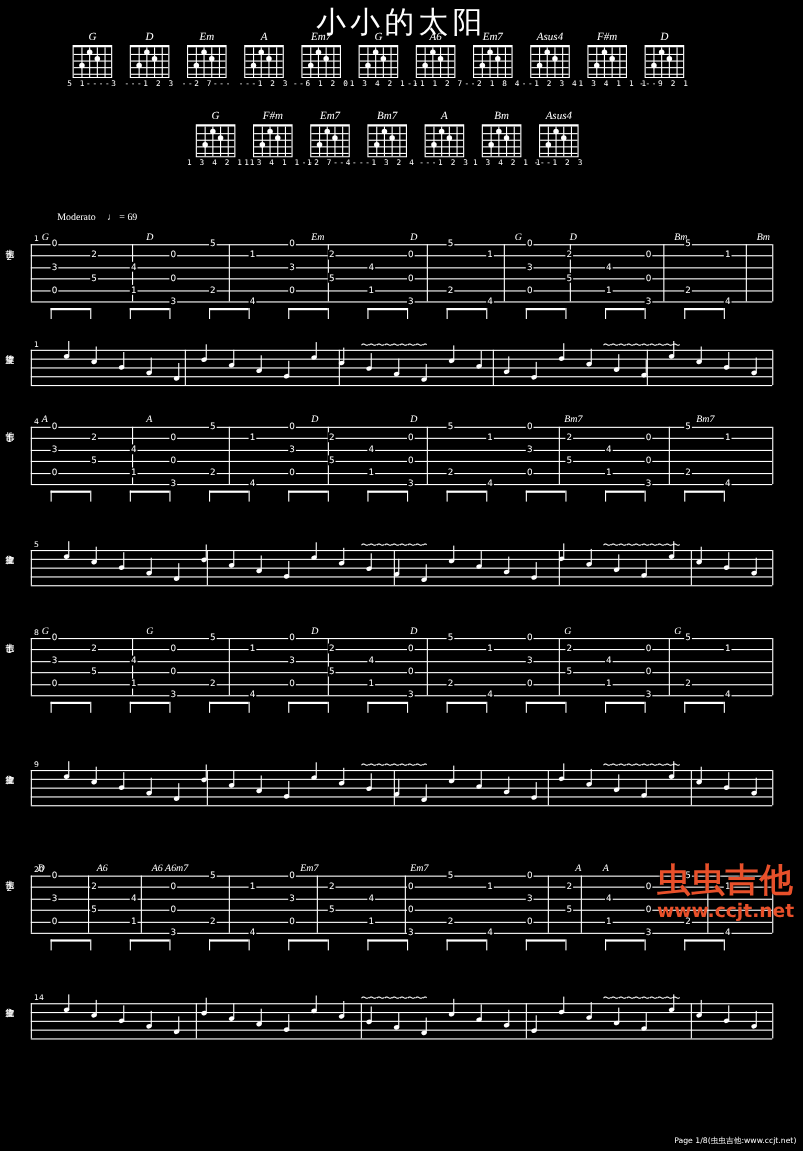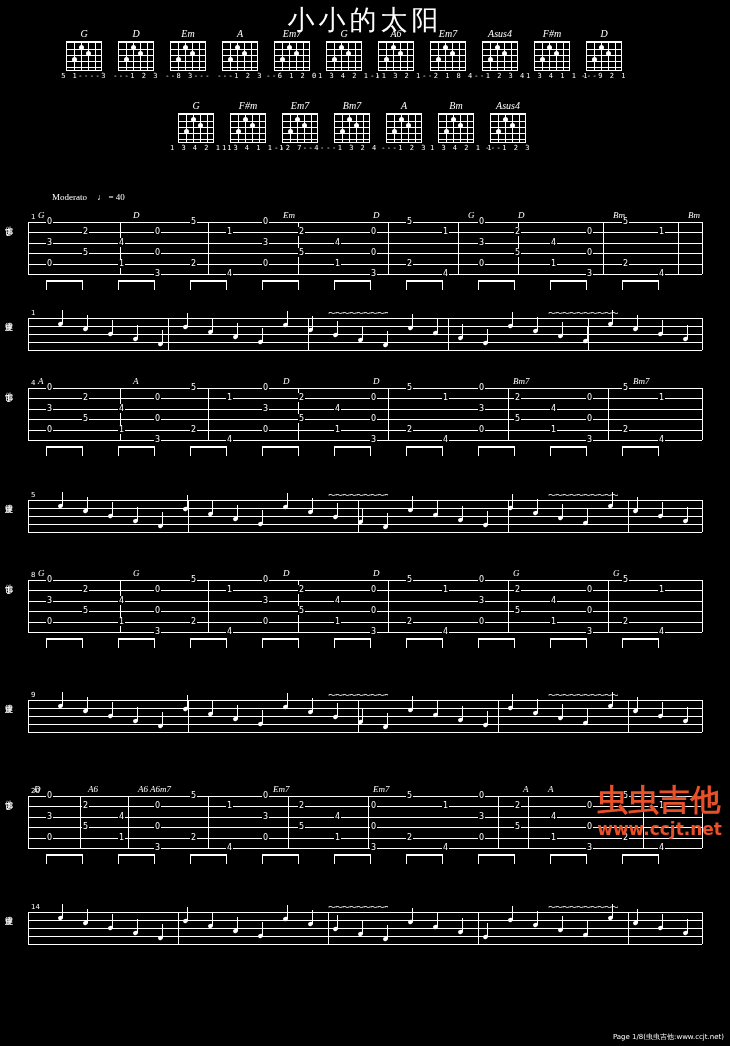--- a/index.html
+++ b/index.html
@@ -105,21 +105,21 @@
           <div class="v" style="left: 21.1px;"></div>
           <div class="v" style="left: 28.3px;"></div>
           <div class="h" style="top: 6px;"></div>
           <div class="h" style="top: 12px;"></div>
           <div class="h" style="top: 18px;"></div>
           <div class="h" style="top: 24px;"></div>
           <div class="dot" style="left: 11.9px; top: 2px;"></div>
           <div class="dot" style="left: 19.1px; top: 8px;"></div>
           <div class="dot" style="left: 4.7px; top: 14px;"></div>
         </div>
-        <div class="fingering">--8 3---</div>
+        <div class="fingering">--2 7---</div>
       </div>
       <div class="chordbox">
         <div class="chordname">A</div>
         <div class="grid">
           <div class="v" style="left: 6.7px;"></div>
           <div class="v" style="left: 13.9px;"></div>
           <div class="v" style="left: 21.1px;"></div>
           <div class="v" style="left: 28.3px;"></div>
           <div class="h" style="top: 6px;"></div>
           <div class="h" style="top: 12px;"></div>
@@ -173,21 +173,21 @@
           <div class="v" style="left: 21.1px;"></div>
           <div class="v" style="left: 28.3px;"></div>
           <div class="h" style="top: 6px;"></div>
           <div class="h" style="top: 12px;"></div>
           <div class="h" style="top: 18px;"></div>
           <div class="h" style="top: 24px;"></div>
           <div class="dot" style="left: 11.9px; top: 2px;"></div>
           <div class="dot" style="left: 19.1px; top: 8px;"></div>
           <div class="dot" style="left: 4.7px; top: 14px;"></div>
         </div>
-        <div class="fingering">--1 3 2 1</div>
+        <div class="fingering">--1 1 2 7</div>
       </div>
       <div class="chordbox">
         <div class="chordname">Em7</div>
         <div class="grid">
           <div class="v" style="left: 6.7px;"></div>
           <div class="v" style="left: 13.9px;"></div>
           <div class="v" style="left: 21.1px;"></div>
           <div class="v" style="left: 28.3px;"></div>
           <div class="h" style="top: 6px;"></div>
           <div class="h" style="top: 12px;"></div>
@@ -369,21 +369,21 @@
           <div class="dot" style="left: 11.9px; top: 2px;"></div>
           <div class="dot" style="left: 19.1px; top: 8px;"></div>
           <div class="dot" style="left: 4.7px; top: 14px;"></div>
         </div>
         <div class="fingering">---1 2 3</div>
       </div>
     </div>
 
   <div class="tempo" style="top:192px;left:52px;">
     <span>Moderato</span>
-    <span style="margin-left:8px;">♩ = 40</span>
+    <span style="margin-left:8px;">♩ = 69</span>
   </div>
 
   <div id="systems">
       <div class="system" style="top: 222px; height: 52px;">
         <div class="stafflines" style="height: 52px;">
           <div class="ln" style="top: 0px;"></div>
           <div class="ln" style="top: 10px;"></div>
           <div class="ln" style="top: 21px;"></div>
           <div class="ln" style="top: 31px;"></div>
           <div class="ln" style="top: 42px;"></div>

